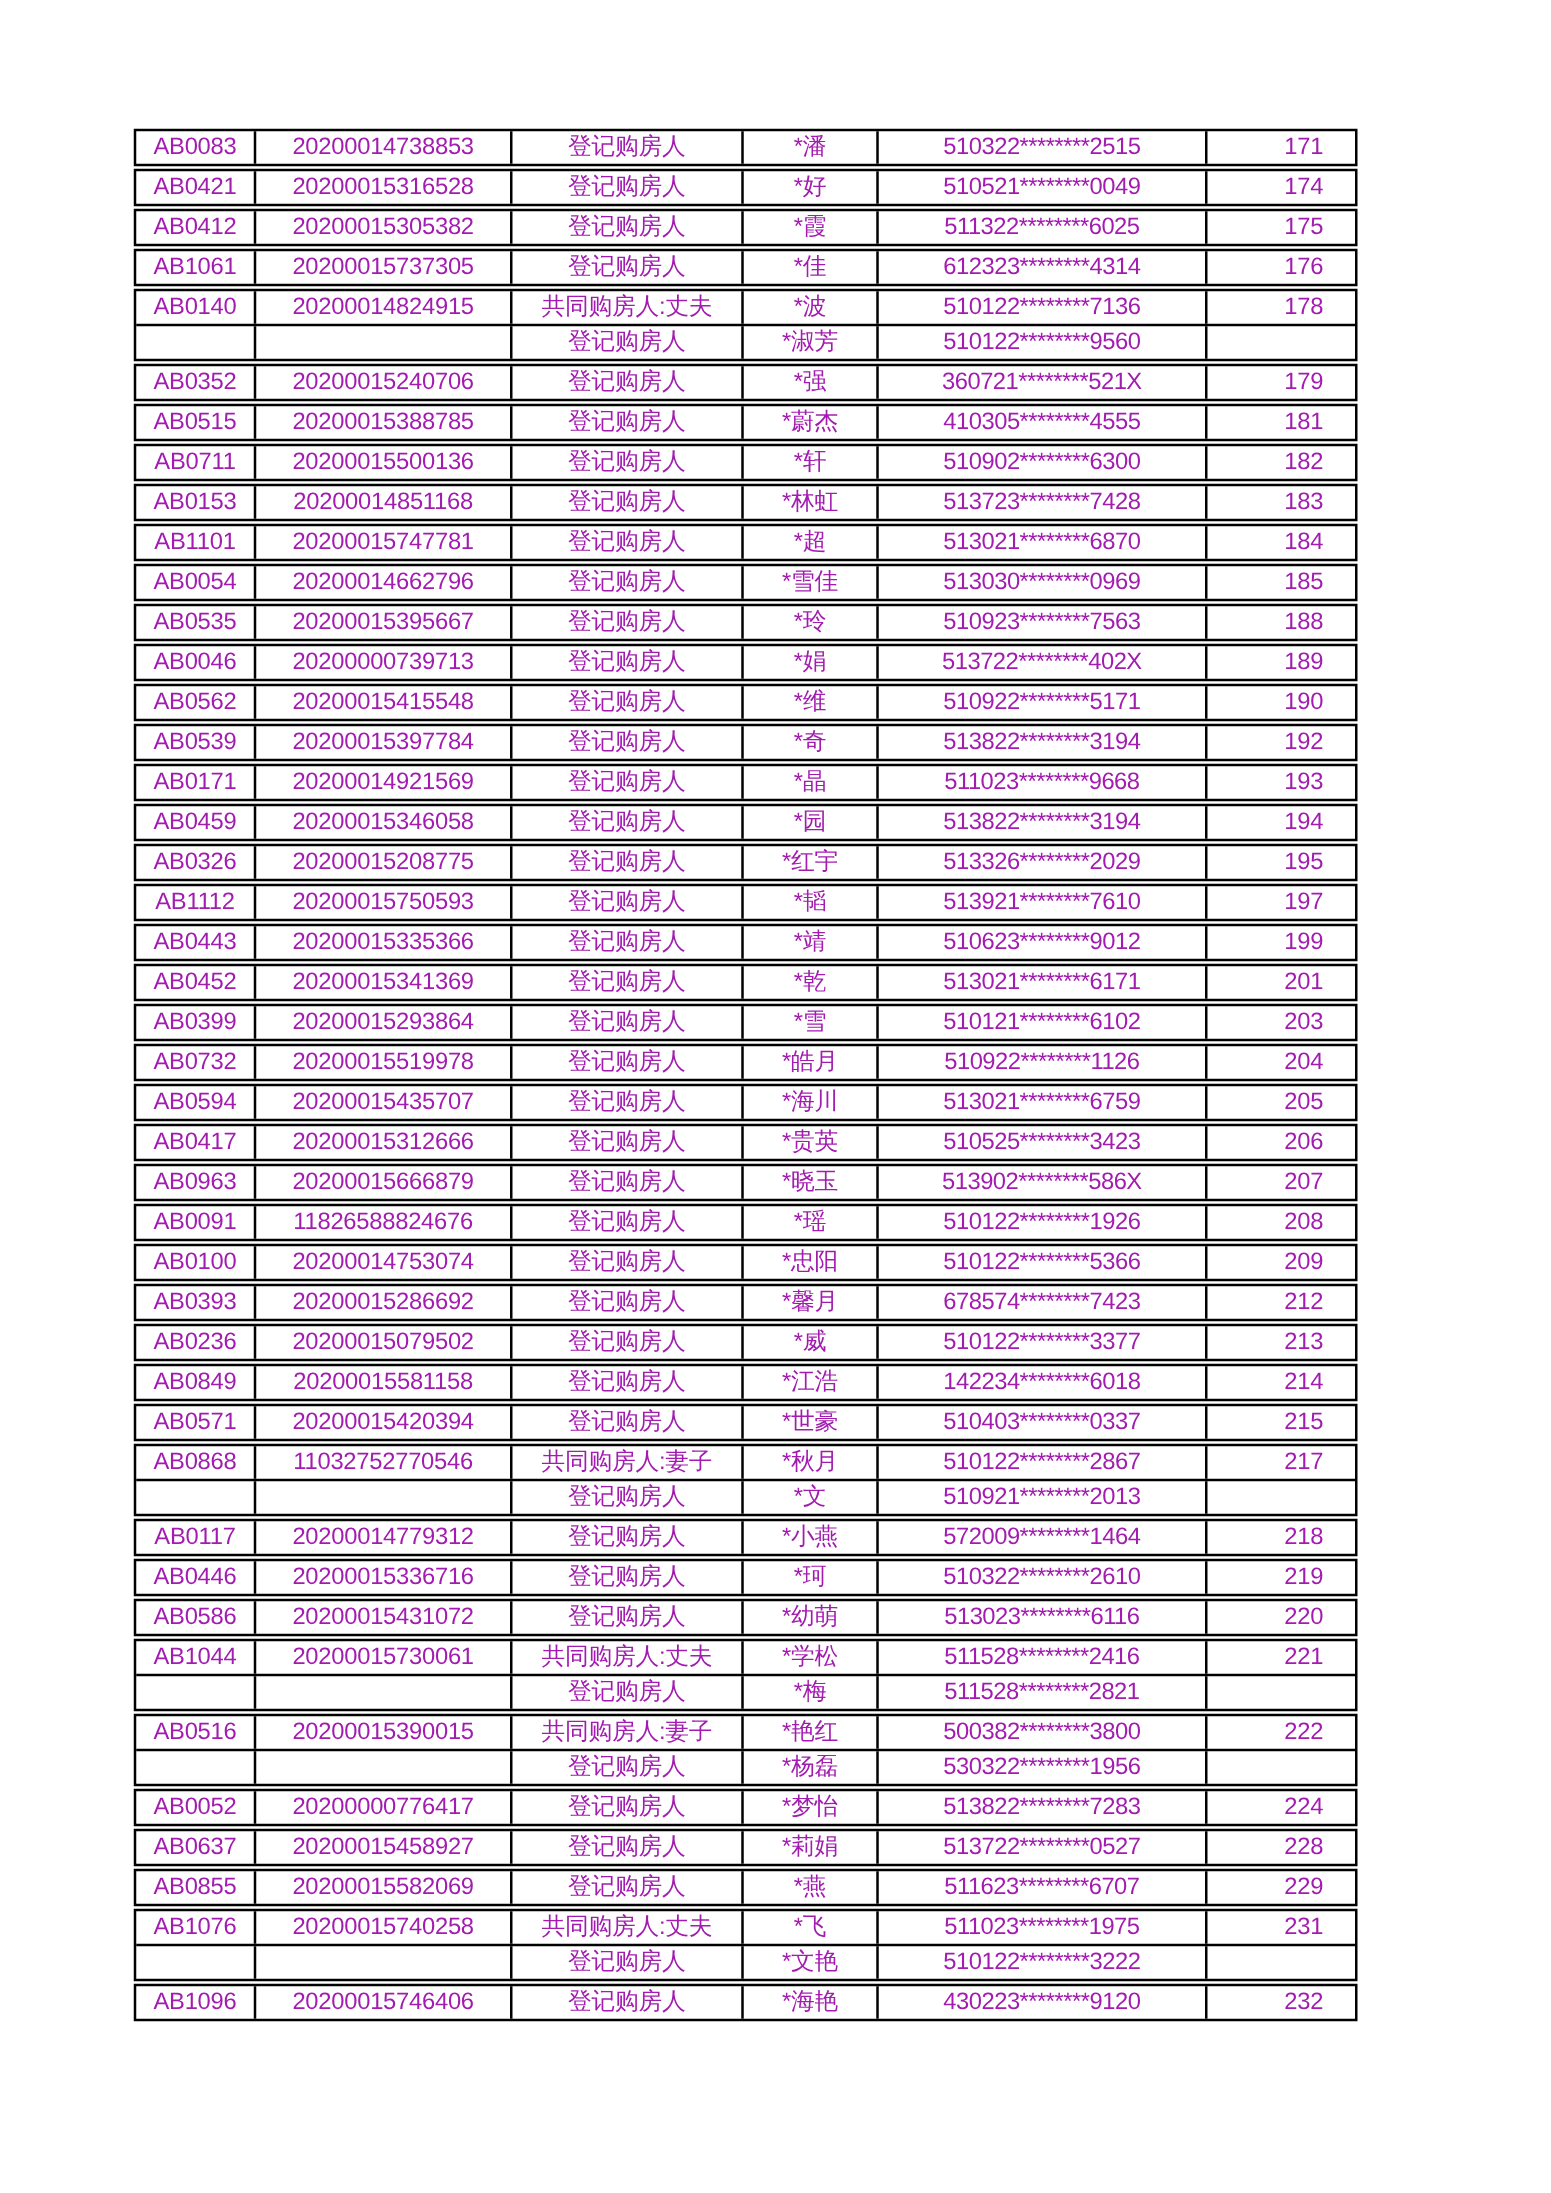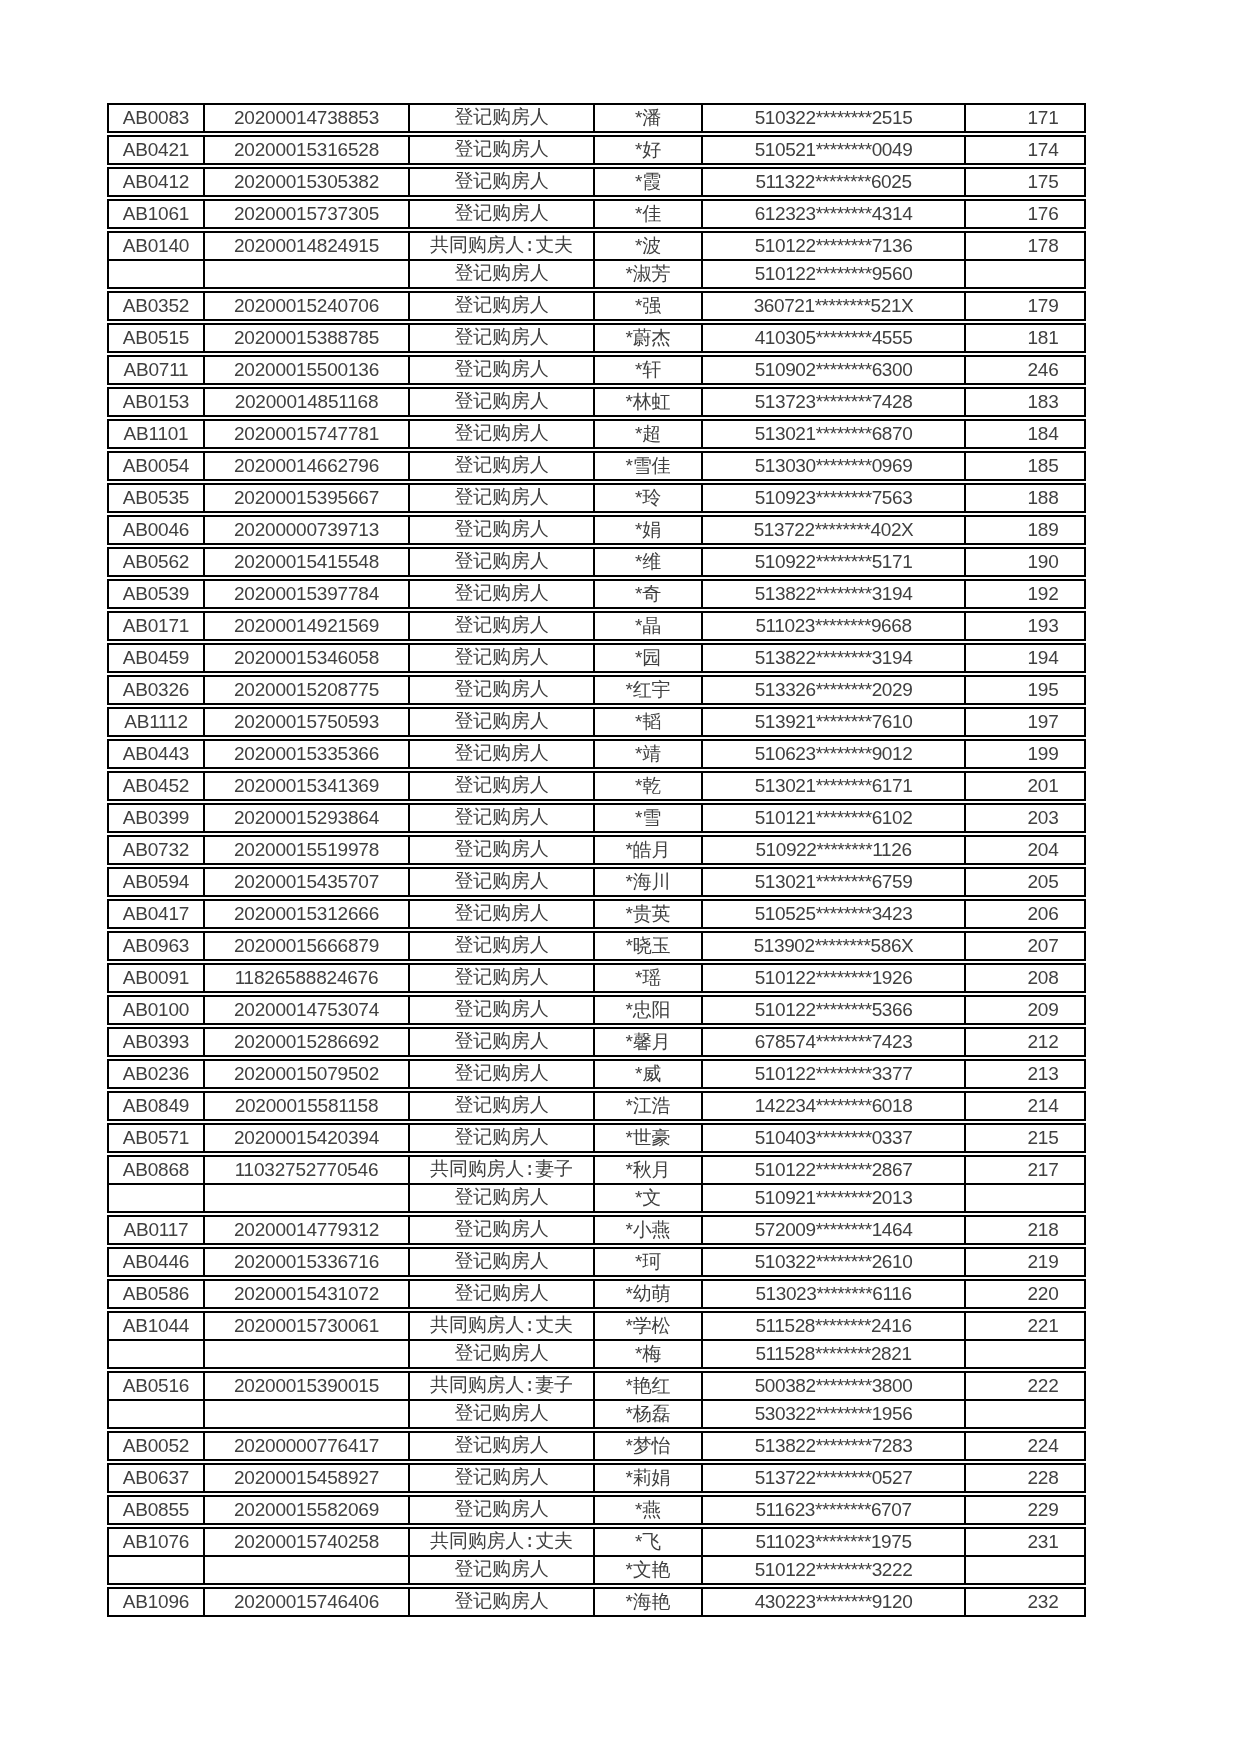--- a/index.html
+++ b/index.html
@@ -2,21 +2,21 @@
 <html><head>
 <meta charset="utf-8">
 <style>
   html,body { margin:0; padding:0; background:#ffffff; }
   .page {
     position:relative;
     width:1241px;
     height:1754px;
     background:#ffffff;
     font-family:"Liberation Sans", sans-serif;
-    color:#404040;
+    color:#a21caf;
     overflow:hidden;
   }
   .records {
     position:absolute;
     left:107px;
     top:103px;
     width:979px;
     display:flex;
     flex-direction:column;
     gap:2px;
@@ -41,21 +41,21 @@
     justify-content:center;
     border-right:2px solid #000;
     font-size:19px;
     line-height:26px;
     white-space:nowrap;
     overflow:hidden;
     letter-spacing:-0.2px;
   }
   .c-code   { width:96px; }
   .c-serial { width:205px; }
-  .c-type   { width:185px;font-family:Liberation Mono, monospace; }
+  .c-type   { width:185px; }
   .c-name   { width:108px; }
   .c-id     { width:263px; letter-spacing:-0.4px; }
   .c-seq    { flex:1; border-right:none;padding-left:36px; }
 </style>
 </head>
 <body>
 
 <div class="page">
   <div class="records" id="records-container">
       <div class="record">
@@ -136,21 +136,21 @@
           <div class="cell c-seq">181</div>
         </div>
       </div>
       <div class="record">
         <div class="row">
           <div class="cell c-code">AB0711</div>
           <div class="cell c-serial">20200015500136</div>
           <div class="cell c-type">登记购房人</div>
           <div class="cell c-name">*轩</div>
           <div class="cell c-id">510902********6300</div>
-          <div class="cell c-seq">246</div>
+          <div class="cell c-seq">182</div>
         </div>
       </div>
       <div class="record">
         <div class="row">
           <div class="cell c-code">AB0153</div>
           <div class="cell c-serial">20200014851168</div>
           <div class="cell c-type">登记购房人</div>
           <div class="cell c-name">*林虹</div>
           <div class="cell c-id">513723********7428</div>
           <div class="cell c-seq">183</div>

